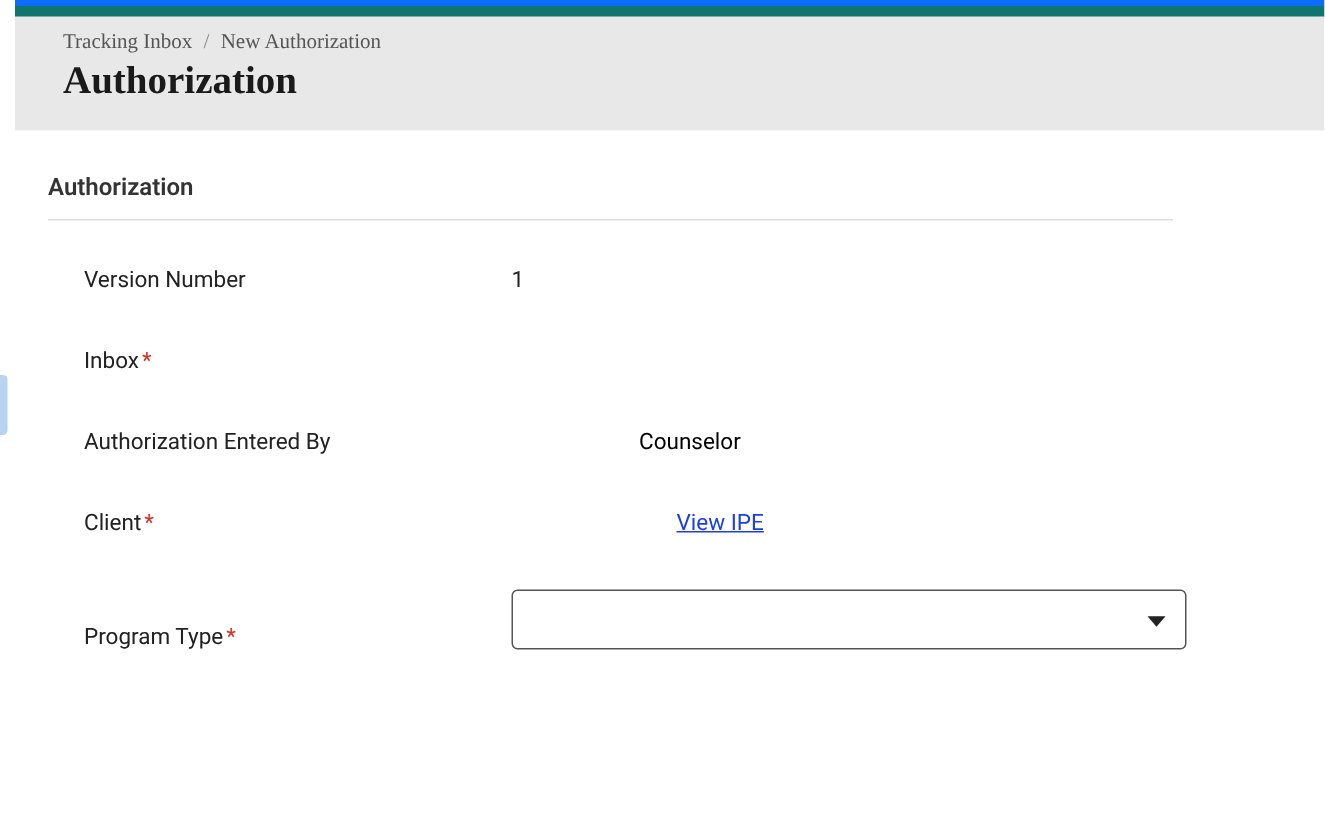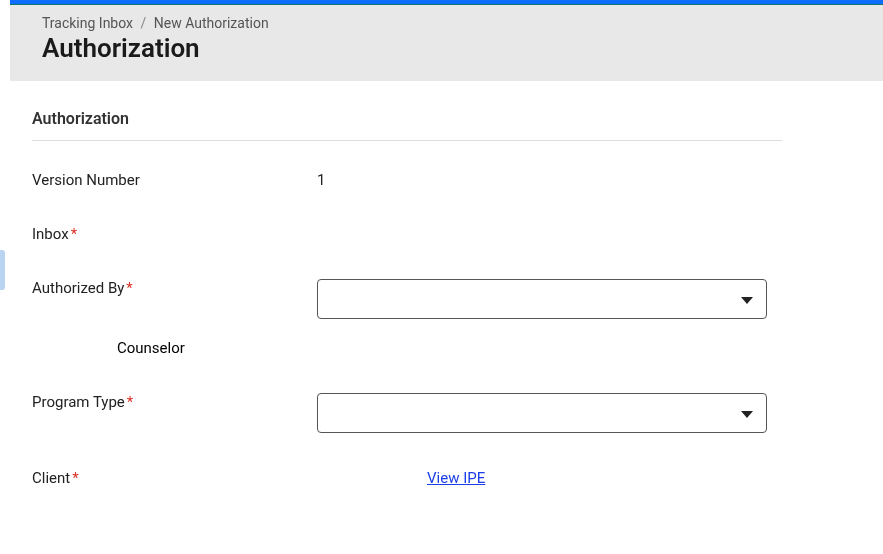--- a/index.html
+++ b/index.html
@@ -16,21 +16,22 @@
     }
     .top-bar {
       height: 4px;
       background: #0d6efd;
       margin-left: 10px;
     }
     .header-bar {
       background: #e8e8e8;
       padding: 10px 32px 18px 32px;
       margin-left: 10px;
-      border-top: 1px solid #0f766e;
+      border-top: 7px solid #0f766e;
+      font-family: Liberation Serif, serif;
     }
     .breadcrumb {
       font-size: 14px;
       color: #555;
       margin-bottom: 2px;
     }
     .breadcrumb-sep {
       color: #888;
       margin: 0 4px;
     }
@@ -46,23 +47,24 @@
       font-size: 16px;
       font-weight: 600;
       color: #333;
       padding-bottom: 12px;
       border-bottom: 1px solid #ddd;
       margin-bottom: 30px;
       width: 750px;
     }
     .form-row {
       display: flex;
-      align-items: flex-start;
+      align-items: flex-end;
       margin-bottom: 36px;
       font-size: 15px;
+      margin-left: 24px;
     }
     .form-row.tight {
       margin-bottom: 20px;
     }
     .form-label {
       width: 285px;
       color: #222;
       font-weight: 400;
     }
     .required {
@@ -143,41 +145,34 @@
     <div class="form-label">Version Number</div>
     <div class="form-value">1</div>
   </div>
 
   <div class="form-row">
     <div class="form-label">
       <span>Inbox</span><span class="required">*</span>
     </div>
   </div>
 
-  <div class="form-row tight">
-    <div class="form-label">
-      <span>Authorized By</span><span class="required">*</span>
-    </div>
-    <div class="select-wrapper">
-      <select class="form-select"></select>
-    </div>
+
+  <div class="form-row">
+    <div class="form-label">Authorization Entered By</div>
+    <div class="form-value-indent">Counselor</div>
   </div>
 
   <div class="form-row">
-    <div class="form-value-indent">Counselor</div>
+    <div class="form-label">
+      <span>Client</span><span class="required">*</span>
+    </div>
+    <a class="link">View IPE</a>
   </div>
 
   <div class="form-row">
     <div class="form-label">
       <span>Program Type</span><span class="required">*</span>
     </div>
     <div class="select-wrapper">
       <select class="form-select"></select>
     </div>
   </div>
-
-  <div class="form-row">
-    <div class="form-label">
-      <span>Client</span><span class="required">*</span>
-    </div>
-    <a class="link">View IPE</a>
-  </div>
 </div>
 
 </body></html>

